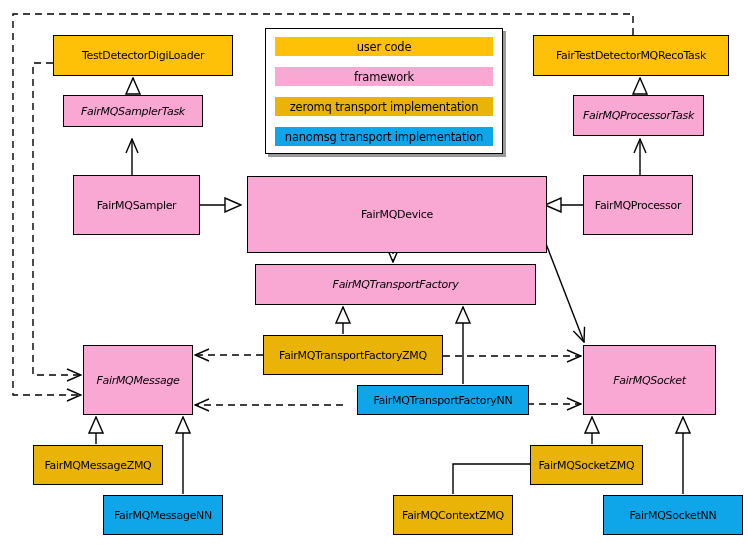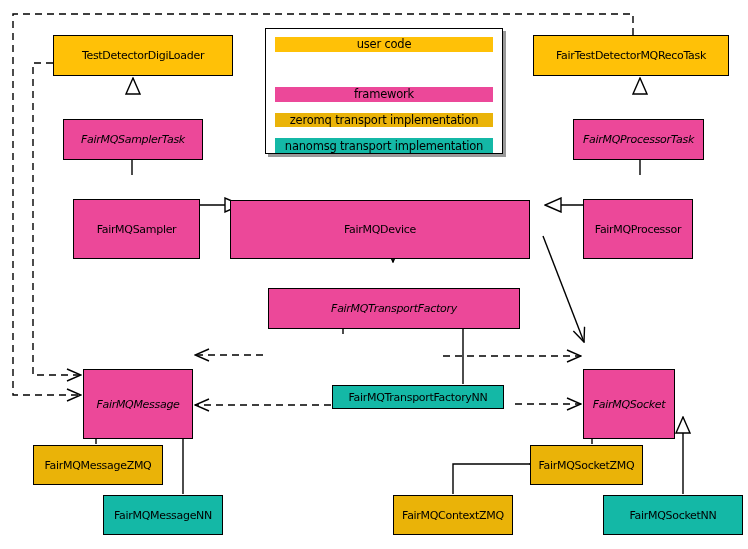--- a/index.html
+++ b/index.html
@@ -7,23 +7,23 @@
     position:relative;width:748px;height:549px;background:#ffffff;
     font-family:"DejaVu Sans","Liberation Sans",sans-serif;overflow:hidden;
   }
   .node{
     position:absolute;box-sizing:border-box;border:1.5px solid #000;
     display:flex;align-items:center;justify-content:center;
     font-weight:normal;font-size:11px;letter-spacing:-0.3px;color:#000;
     text-align:center;white-space:nowrap;z-index:2;
   }
   .user{background:#FFC107;}
-  .framework{background:#ec4899;margin-top:24px;}
+  .framework{background:#f9a8d4;}
   .zmq{background:#eab308;}
-  .nn{background:#14b8a6;}
+  .nn{background:#0ea5e9;}
   .abstract{font-style:italic;}
   #legend{
     position:absolute;left:265px;top:28px;width:238px;height:126px;
     box-sizing:border-box;border:1.5px solid #000;background:#fff;
     box-shadow:3px 3px 0 #999;z-index:2;
     display:flex;flex-direction:column;justify-content:flex-start;
     padding:8px 9px 0 9px;gap:11px;
   }
   .legend-item{
     height:19px;display:flex;align-items:center;justify-content:center;
@@ -78,32 +78,33 @@
   <div id="legend">
     <div class="legend-item user">user code</div>
     <div class="legend-item framework">framework</div>
     <div class="legend-item zmq">zeromq transport implementation</div>
     <div class="legend-item nn">nanomsg transport implementation</div>
   </div>
 
   <div class="node user" style="left:53px;top:35px;width:180px;height:41px">TestDetectorDigiLoader</div>
   <div class="node user" style="left:533px;top:35px;width:196px;height:41px">FairTestDetectorMQRecoTask</div>
 
-  <div class="node framework abstract" style="left:63px;top:95px;width:140px;height:41px">FairMQSamplerTask</div>
+  <div class="node framework abstract" style="left:63px;top:95px;width:140px;height:32px">FairMQSamplerTask</div>
   <div class="node framework abstract" style="left:573px;top:95px;width:131px;height:41px">FairMQProcessorTask</div>
 
   <div class="node framework" style="left:73px;top:175px;width:127px;height:60px">FairMQSampler</div>
-  <div class="node framework" style="left:230px;top:176px;width:300px;height:59px">FairMQDevice</div>
+  <div class="node framework" style="left:247px;top:176px;width:300px;height:77px">FairMQDevice</div>
   <div class="node framework" style="left:583px;top:175px;width:110px;height:60px">FairMQProcessor</div>
 
-  <div class="node framework abstract" style="left:268px;top:264px;width:252px;height:41px">FairMQTransportFactory</div>
-  <div class="node nn" style="left:332px;top:385px;width:172px;height:24px">FairMQTransportFactoryNN</div>
+  <div class="node framework abstract" style="left:255px;top:264px;width:281px;height:41px">FairMQTransportFactory</div>
+  <div class="node zmq" style="left:263px;top:335px;width:180px;height:40px">FairMQTransportFactoryZMQ</div>
+  <div class="node nn" style="left:357px;top:385px;width:172px;height:30px">FairMQTransportFactoryNN</div>
 
   <div class="node framework abstract" style="left:83px;top:345px;width:110px;height:70px">FairMQMessage</div>
-  <div class="node framework abstract" style="left:583px;top:345px;width:92px;height:70px">FairMQSocket</div>
+  <div class="node framework abstract" style="left:583px;top:345px;width:133px;height:70px">FairMQSocket</div>
 
   <div class="node zmq" style="left:33px;top:445px;width:130px;height:40px">FairMQMessageZMQ</div>
   <div class="node zmq" style="left:393px;top:495px;width:120px;height:40px">FairMQContextZMQ</div>
 
   <div class="node nn" style="left:103px;top:495px;width:120px;height:40px">FairMQMessageNN</div>
   <div class="node zmq" style="left:530px;top:445px;width:113px;height:40px">FairMQSocketZMQ</div>
   <div class="node nn" style="left:603px;top:495px;width:140px;height:40px">FairMQSocketNN</div>
 
 </div>
 

